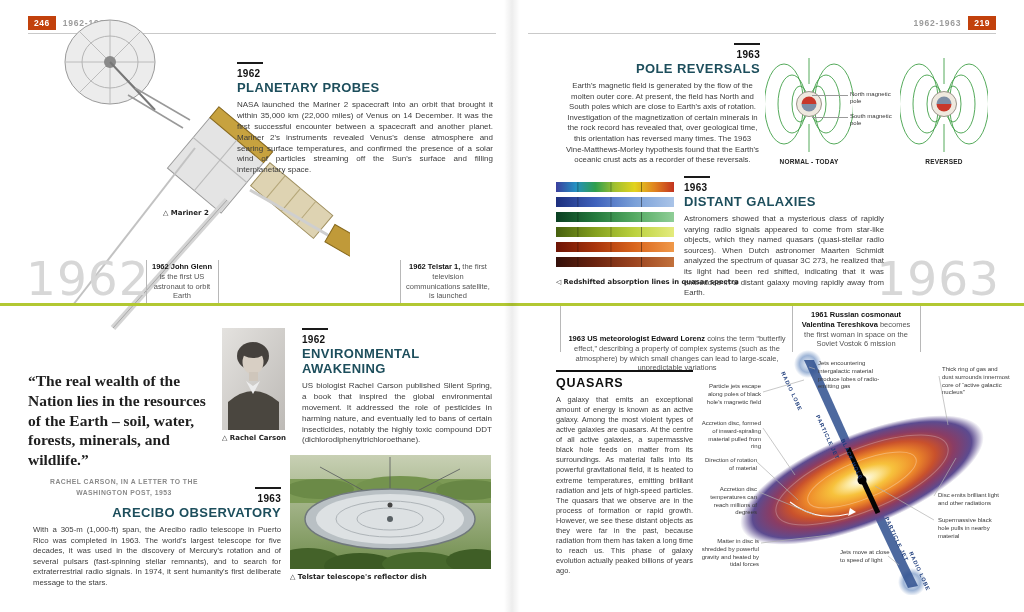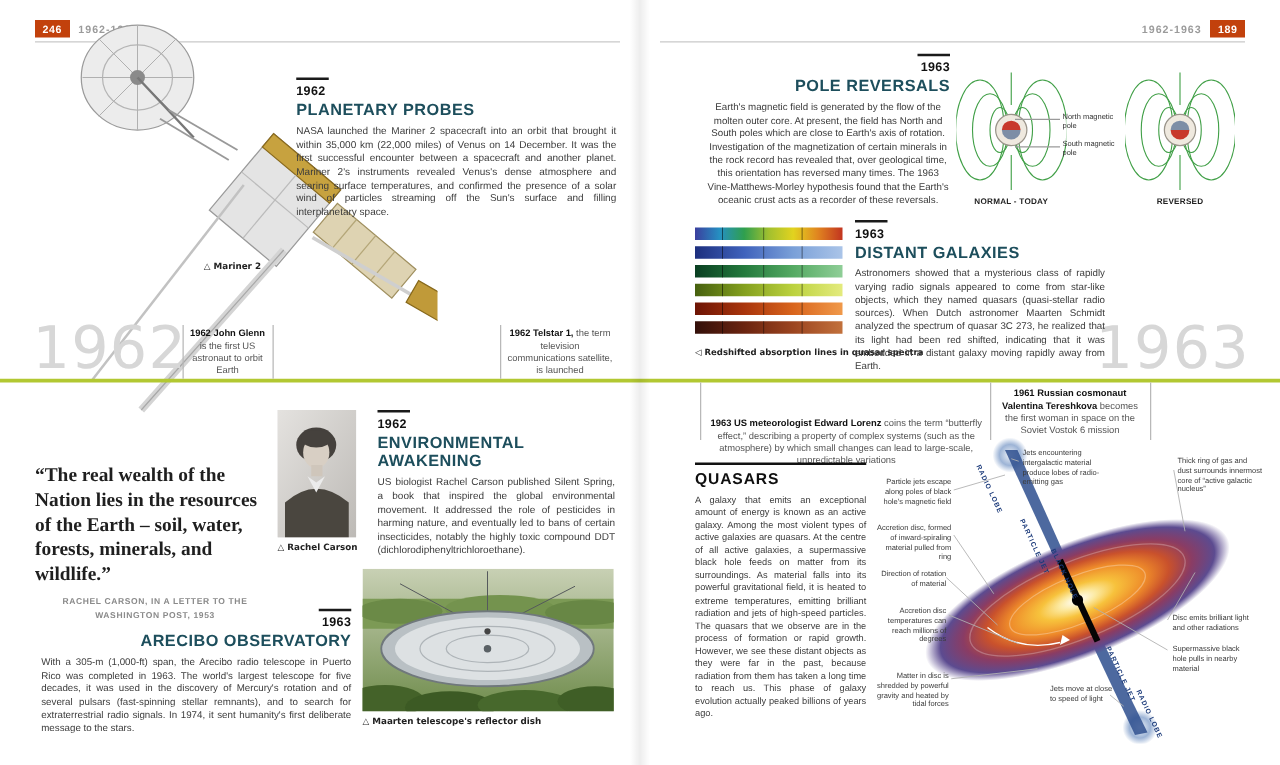--- a/index.html
+++ b/index.html
@@ -62,21 +62,21 @@
 <div id="spread">
 
   <div class="abs hdr" style="left:28px; top:16px;">
     <span class="pg-box">246</span>
     <span class="pg-range">1962-1963</span>
   </div>
   <div class="abs hdr-rule" style="left:28px; top:33px; width:468px;"></div>
 
   <div class="abs hdr" style="right:28px; top:16px;">
     <span class="pg-range">1962-1963</span>
-    <span class="pg-box">189</span>
+    <span class="pg-box">219</span>
   </div>
   <div class="abs hdr-rule" style="left:528px; top:33px; width:468px;"></div>
 
   <svg class="abs" style="left:15px; top:0;" width="335" height="332" viewBox="0 0 335 332">
 
     <ellipse cx="95" cy="62" rx="45" ry="42" fill="#ececec" stroke="#9a9a9a"></ellipse>
     <ellipse cx="95" cy="62" rx="28" ry="26" fill="none" stroke="#b5b5b5"></ellipse>
     <g stroke="#b0b0b0" stroke-width="0.8">
       <line x1="95" y1="62" x2="139" y2="62"></line>
         <line x1="95" y1="62" x2="126" y2="93"></line>
@@ -129,21 +129,21 @@
   <div class="abs tl-sep" style="left:218px; top:260px; height:43px;"></div>
   <div class="abs tl-sep" style="left:400px; top:260px; height:43px;"></div>
   <div class="abs tl-sep" style="left:560px; top:306px; height:46px;"></div>
   <div class="abs tl-sep" style="left:792px; top:306px; height:46px;"></div>
   <div class="abs tl-sep" style="left:920px; top:306px; height:46px;"></div>
 
   <div class="abs tl-entry" style="left:150px; top:262px; width:64px;">
     <span class="lead">1962 John Glenn </span><span>is the first US astronaut to orbit Earth</span>
   </div>
   <div class="abs tl-entry" style="left:406px; top:262px; width:84px;">
-    <span class="lead">1962 Telstar 1, </span><span>the term television communications satellite, is launched</span>
+    <span class="lead">1962 Telstar 1, </span><span>the first television communications satellite, is launched</span>
   </div>
   <div class="abs tl-entry" style="left:566px; top:310px; width:222px;margin-top:24px;">
     <span class="lead">1963 US meteorologist Edward Lorenz </span><span>coins the term “butterfly effect,” describing a property of complex systems (such as the atmosphere) by which small changes can lead to large-scale, unpredictable variations</span>
   </div>
   <div class="abs tl-entry" style="left:796px; top:310px; width:120px;">
     <span class="lead">1961 Russian cosmonaut Valentina Tereshkova </span><span>becomes the first woman in space on the Soviet Vostok 6 mission</span>
   </div>
 
   <div class="abs quote" style="left:28px; top:371px; width:192px;">“The real wealth of the Nation lies in the resources of the Earth – soil, water, forests, minerals, and wildlife.”</div>
   <div class="abs quote-attr" style="left:28px; top:477px; width:192px;">RACHEL CARSON, IN A LETTER TO THE WASHINGTON POST, 1953</div>
@@ -199,21 +199,21 @@
     <ellipse cx="100" cy="64" rx="74" ry="25" fill="#dde1e3"></ellipse>
     <ellipse cx="100" cy="64" rx="54" ry="18" fill="none" stroke="#aeb4b8"></ellipse>
     <ellipse cx="100" cy="64" rx="33" ry="11" fill="none" stroke="#aeb4b8"></ellipse>
     <circle cx="100" cy="64" r="3" fill="#5a6165"></circle>
     <circle cx="100" cy="50" r="2.5" fill="#444"></circle>
     <ellipse cx="18" cy="106" rx="32" ry="13" fill="#446229"></ellipse>
     <ellipse cx="70" cy="111" rx="36" ry="13" fill="#3c5a24"></ellipse>
     <ellipse cx="130" cy="109" rx="38" ry="12" fill="#47682c"></ellipse>
     <ellipse cx="186" cy="106" rx="30" ry="12" fill="#3f5e26"></ellipse>
   </svg>
-  <div class="abs caption" style="left:290px; top:573px;">△ Maarten telescope's reflector dish</div>
+  <div class="abs caption" style="left:290px; top:573px;">△ Telstar telescope's reflector dish</div>
 
   <div class="abs sec-right" style="left:565px; top:43px; width:195px;">
     <div class="sec-rule"></div>
     <div class="sec-year">1963</div>
     <div class="sec-title">POLE REVERSALS</div>
     <div class="body-txt body-center" style="font-size:7.8px;">Earth's magnetic field is generated by the flow of the molten outer core. At present, the field has North and South poles which are close to Earth's axis of rotation. Investigation of the magnetization of certain minerals in the rock record has revealed that, over geological time, this orientation has reversed many times. The 1963 Vine-Matthews-Morley hypothesis found that the Earth's oceanic crust acts as a recorder of these reversals.</div>
   </div>
 
   <svg class="abs" style="left:765px; top:52px;" width="88" height="105" viewBox="0 0 88 105">
     <g stroke="#42a048" stroke-width="0.9" fill="none">

